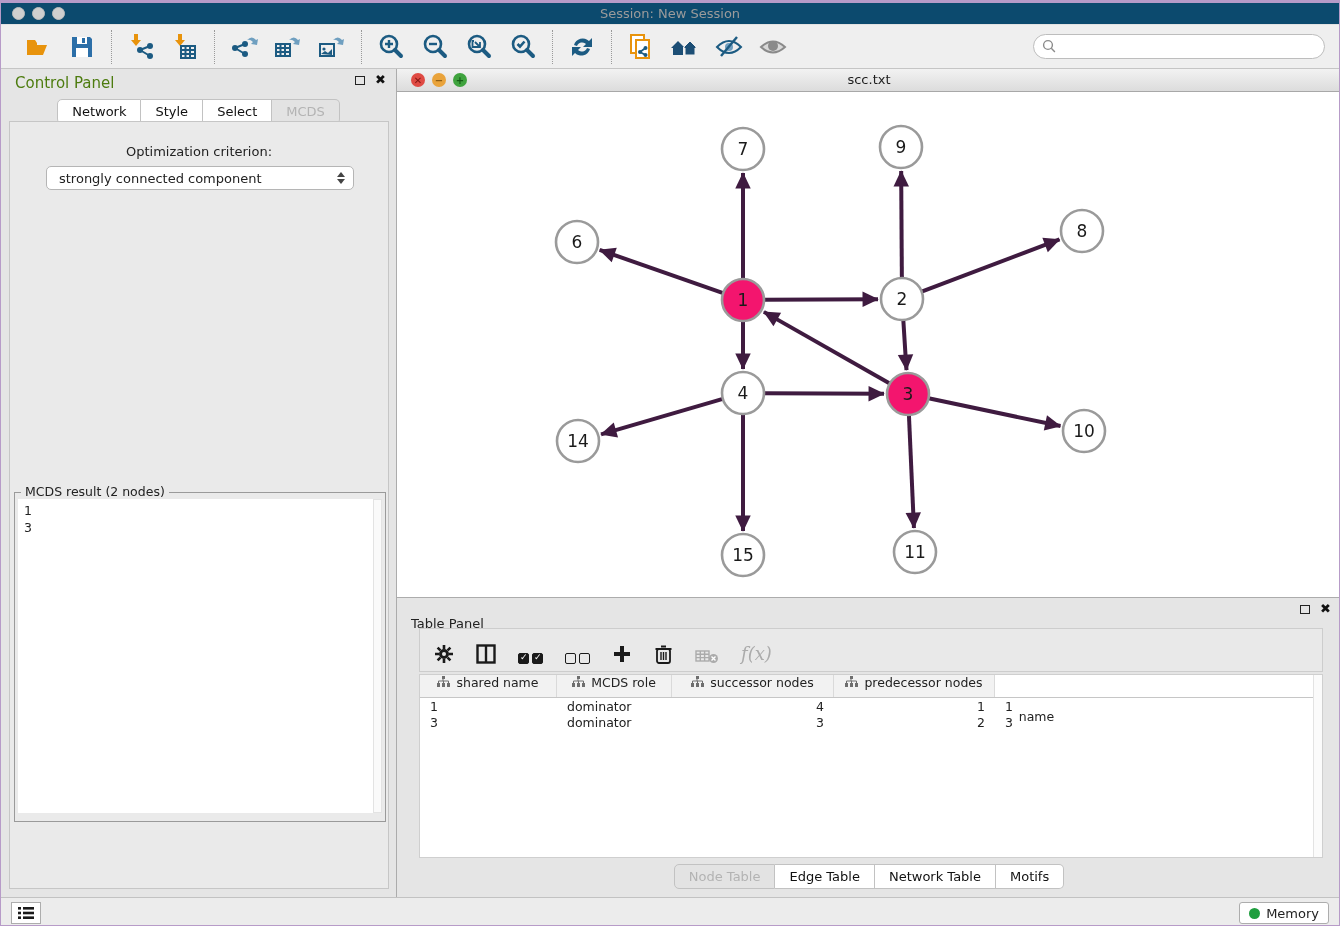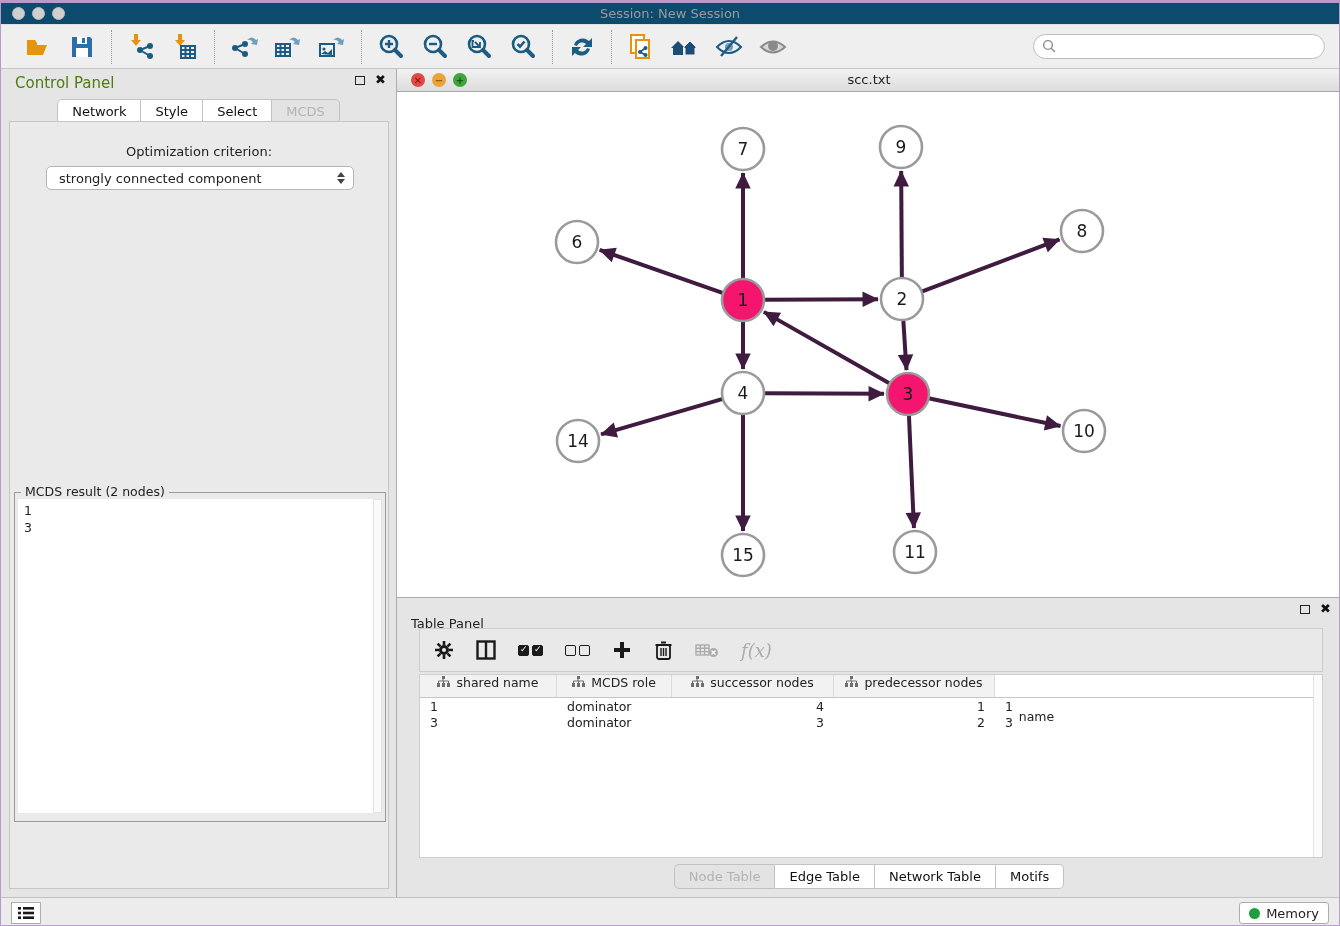--- a/index.html
+++ b/index.html
@@ -65,21 +65,21 @@
     background:linear-gradient(#F2F2F2,#DCDCDC); border-bottom:1px solid #A8A8A8; }
   #net-title { width:100%; text-align:center; line-height:22px; font-size:13px; color:#1e1e1e; }
   .mac-dot { position:absolute; top:4px; width:14px; height:14px; border-radius:50%; font-size:10px; font-weight:bold;
     display:flex; align-items:center; justify-content:center; cursor:pointer; }
   #net-canvas { position:absolute; left:0; top:23px; width:944px; height:505px; background:#fff; }
 
   
   #table-panel { left:396px; top:594px; width:944px; height:300px; background:#E5E5E5; border-top:1px solid #ACACAC; }
   #tp-header { position:absolute; left:14px; top:6px; font-size:13px;margin-top:12px; }
   #tp-toolbar { position:absolute; left:22px; top:30px; width:904px; height:44px; background:#E9E9E9;
-    border:1px solid #CDCDCD; display:flex; align-items:center; gap:22px; padding:0 14px; }
+    border:1px solid #CDCDCD; display:flex; align-items:flex-end; gap:22px; padding:7px 14px; }
   .tp-btn { display:flex; align-items:center; justify-content:center; cursor:pointer; }
   .cb { width:11px; height:11px; border:1.5px solid #1a1a1a; border-radius:2px; display:inline-block; }
   .cb.checked { background:#1a1a1a; position:relative; }
   .cb.checked::after { content:"✓"; color:#fff; font-size:9px; position:absolute; left:1px; top:-2px; }
   #fx-label { font-family:"DejaVu Serif",serif; font-style:italic; font-size:18px; color:#ABABAB; }
   #tp-table { position:absolute; left:22px; top:76px; width:904px; height:184px; background:#fff; border:1px solid #CFCFCF; overflow:hidden; }
   #tp-head { display:flex; height:23px; border-bottom:1px solid #C6C6C6; }
   .th { background:#F2F2F2; border-right:1px solid #DADADA; display:flex; align-items:flex-start; justify-content:center; gap:6px; font-size:12.5px; color:#222; position:relative; }
   .tr { display:flex; height:16px; align-items:center; font-size:12.5px; }
   .td { padding:0 10px; overflow:hidden; white-space:nowrap; }

